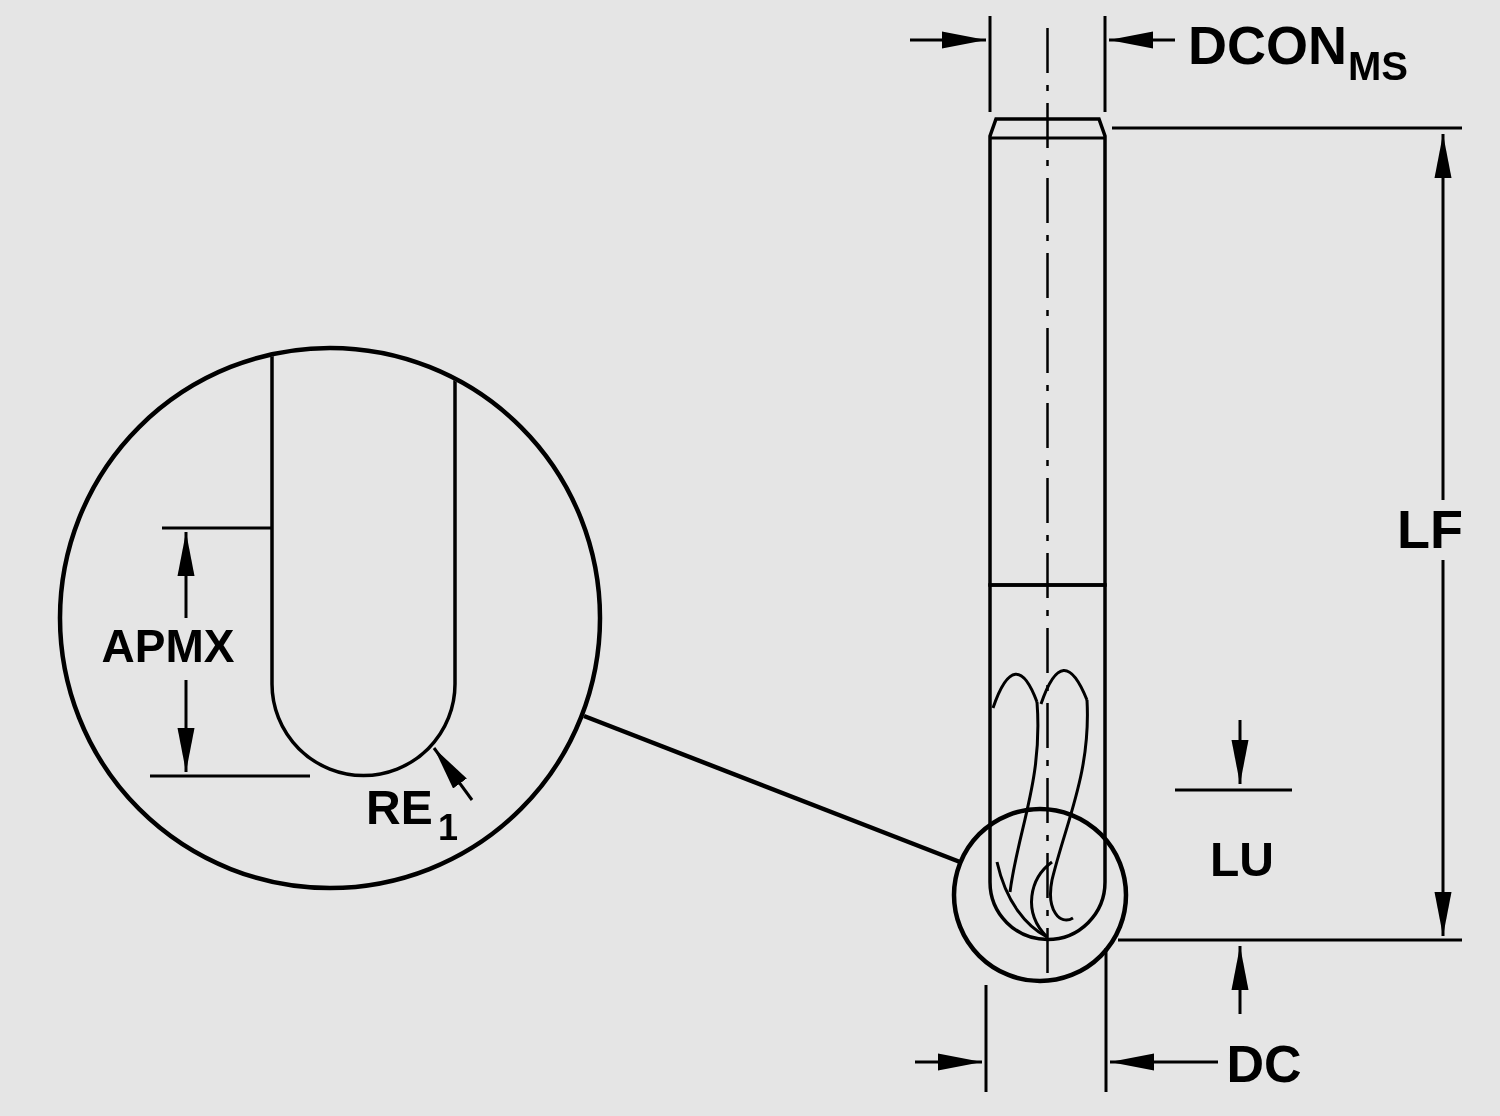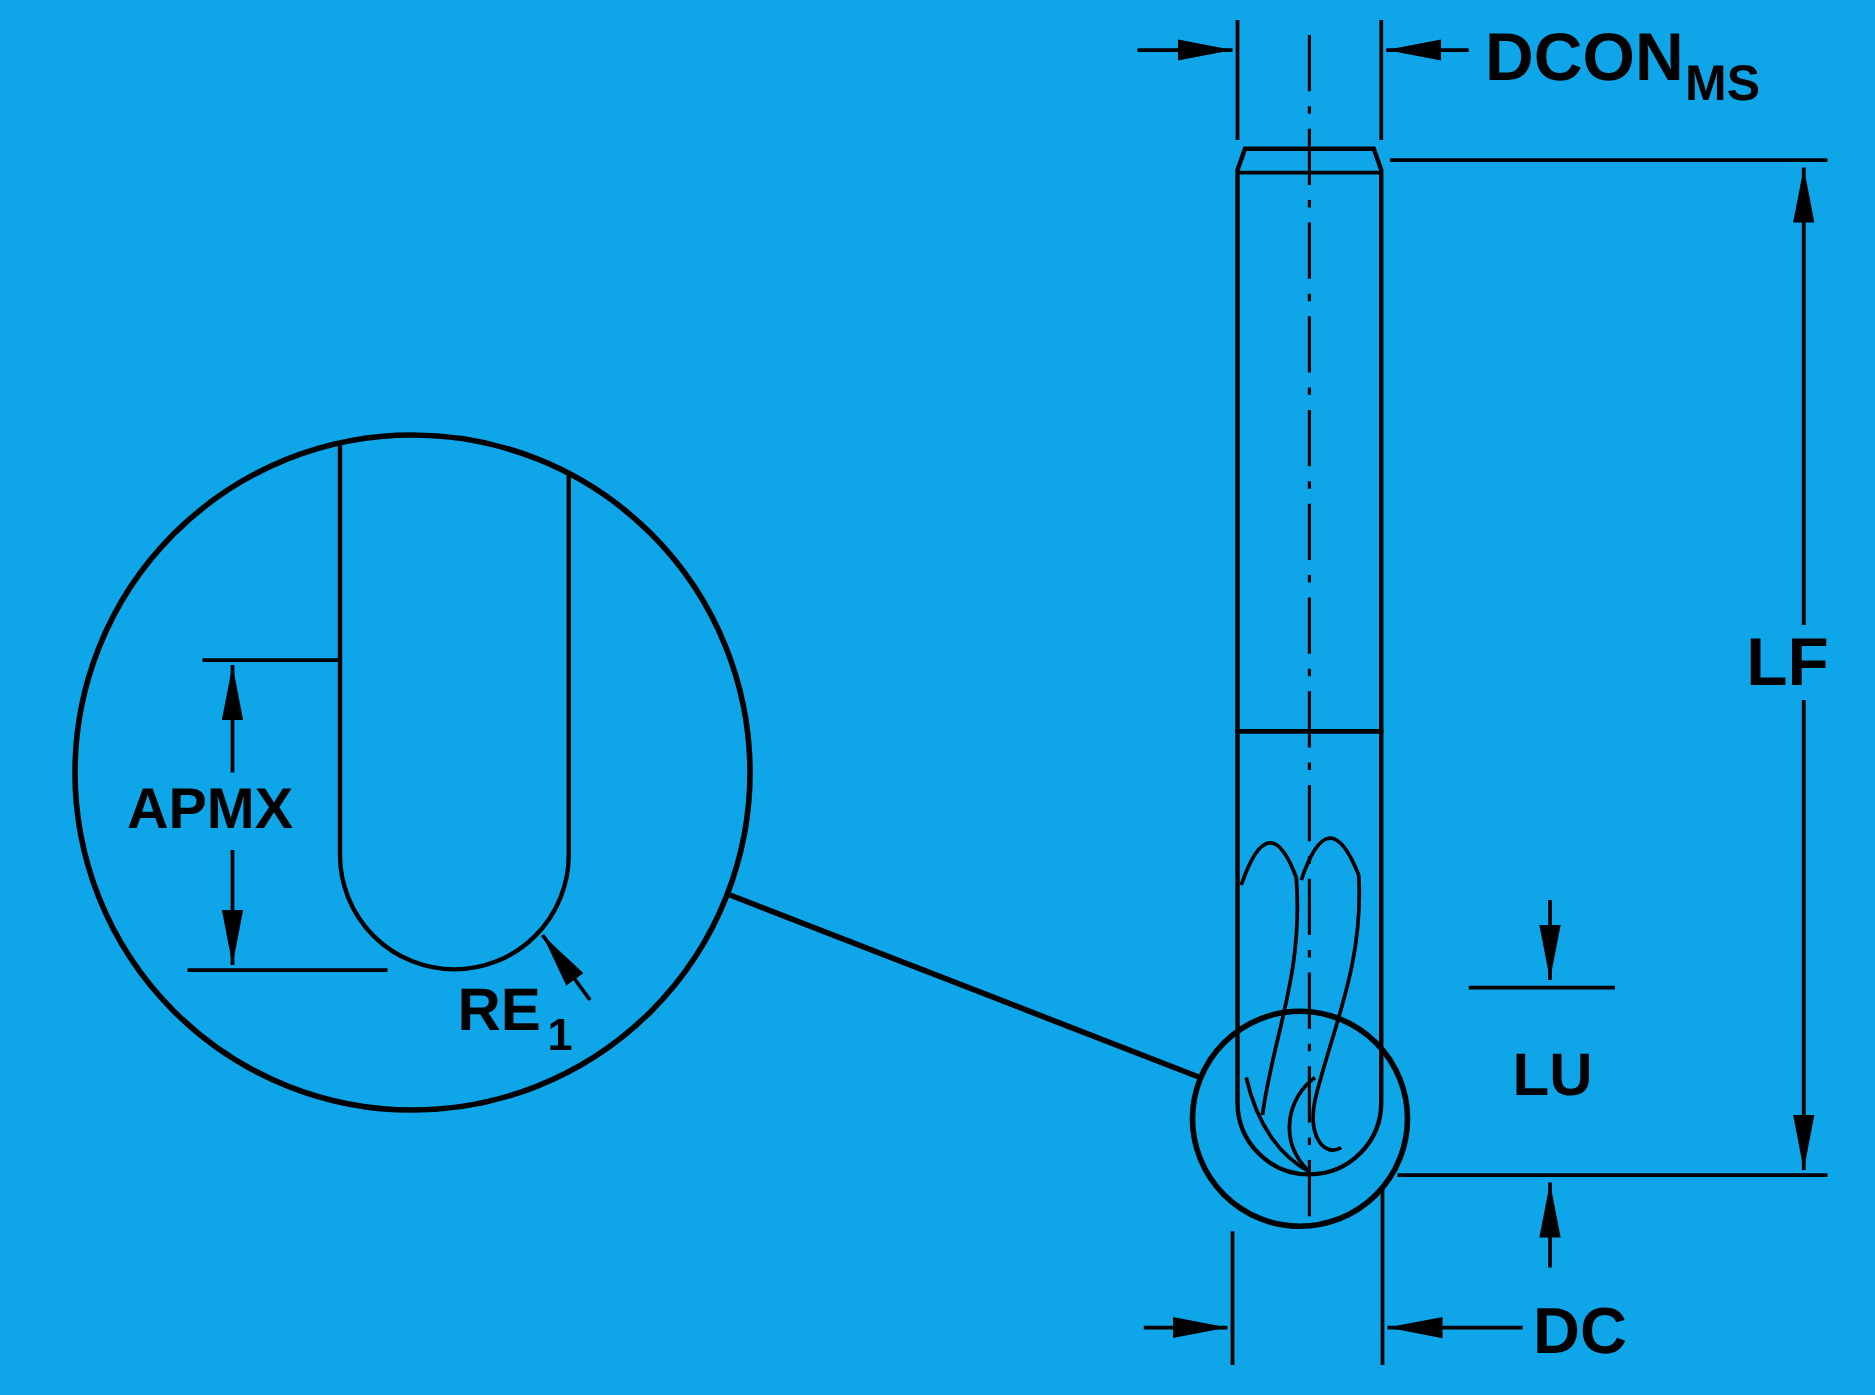--- a/index.html
+++ b/index.html
@@ -4,21 +4,21 @@
 <style>
   html, body {
     margin: 0;
     padding: 0;
     background: #ffffff;
   }
   .stage {
     position: relative;
     width: 1500px;
     height: 1116px;
-    background: #0ea5e9;
+    background: #e5e5e5;
     overflow: hidden;
   }
   svg { display: block; }
   text {
     font-family: "Liberation Sans", sans-serif;
     font-weight: bold;
     fill: #000000;
   }
   .outline3  { stroke: #000; stroke-width: 3;   fill: none; }
   .outline35 { stroke: #000; stroke-width: 3.5; fill: none; }

